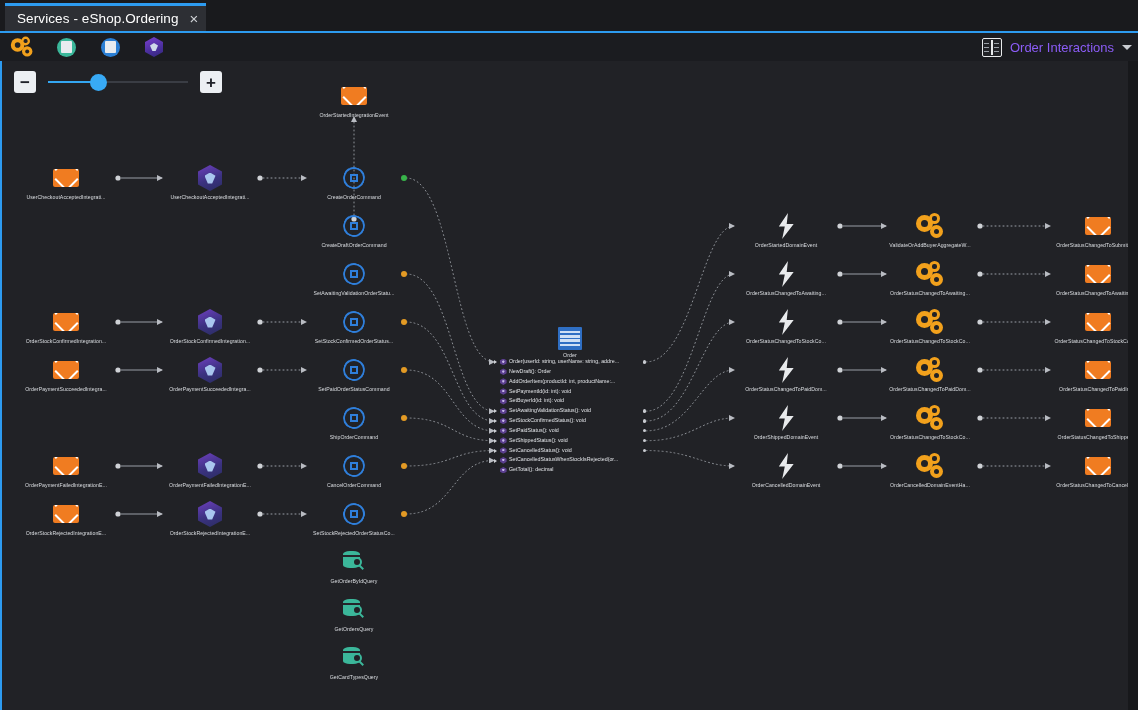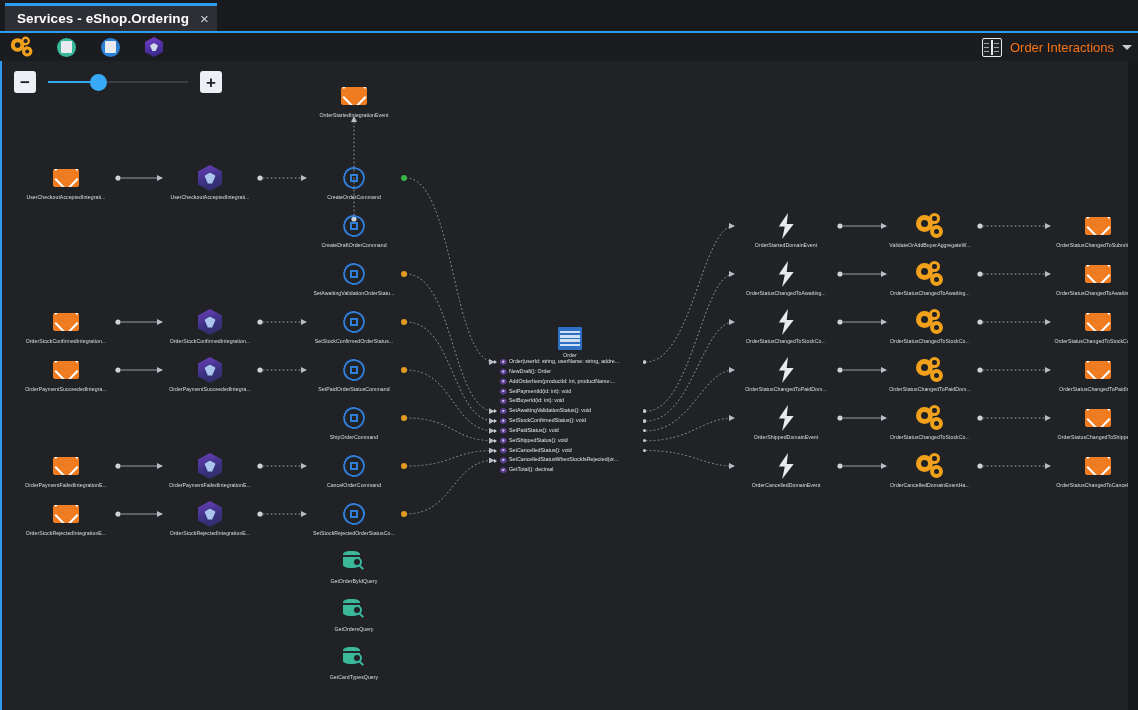--- a/index.html
+++ b/index.html
@@ -18,21 +18,21 @@
     background: #191a1d;
   }
   #tab {
     position: absolute; left: 5px; top: 3px; height: 28px;
     display: flex; align-items: center;
     padding: 0 8px 0 12px;
     background: #2d2f34;
     border-top: 3px solid #2d9bf0;
   }
   #tab .tab-title {
-    font-size: 13.5px; color: #ffffff; font-weight: bold;
+    font-size: 13.5px; color: #ffffff; font-weight: normal;
     letter-spacing: .1px; white-space: nowrap;
   }
   #tab .tab-close {
     margin-left: 11px; font-size: 15px; color: #cfd2d6; line-height: 1;
     cursor: pointer; font-weight: 400;
   }
   #tabstrip-underline {
     position: absolute; top: 31px; left: 0; width: 1138px; height: 2px;
     background: #2d9bf0;
   }
@@ -45,21 +45,21 @@
   }
   .tb-btn {
     width: 44px; height: 28px;
     display: flex; align-items: center; justify-content: center;
     cursor: pointer;
   }
   .tb-right {
     position: absolute; right: 6px; top: 0; height: 28px;
     display: flex; align-items: center; gap: 8px;
   }
-  .tb-right .lbl { font-size: 13px; color: #f97316; }
+  .tb-right .lbl { font-size: 13px; color: #8b5cf6; }
   .caret {
     width: 0; height: 0;
     border-left: 5px solid transparent; border-right: 5px solid transparent;
     border-top: 5px solid #c9ccd1;
   }
 
   
   #canvas {
     position: absolute; top: 61px; left: 0; width: 1138px; height: 649px;
     background: #212226;

